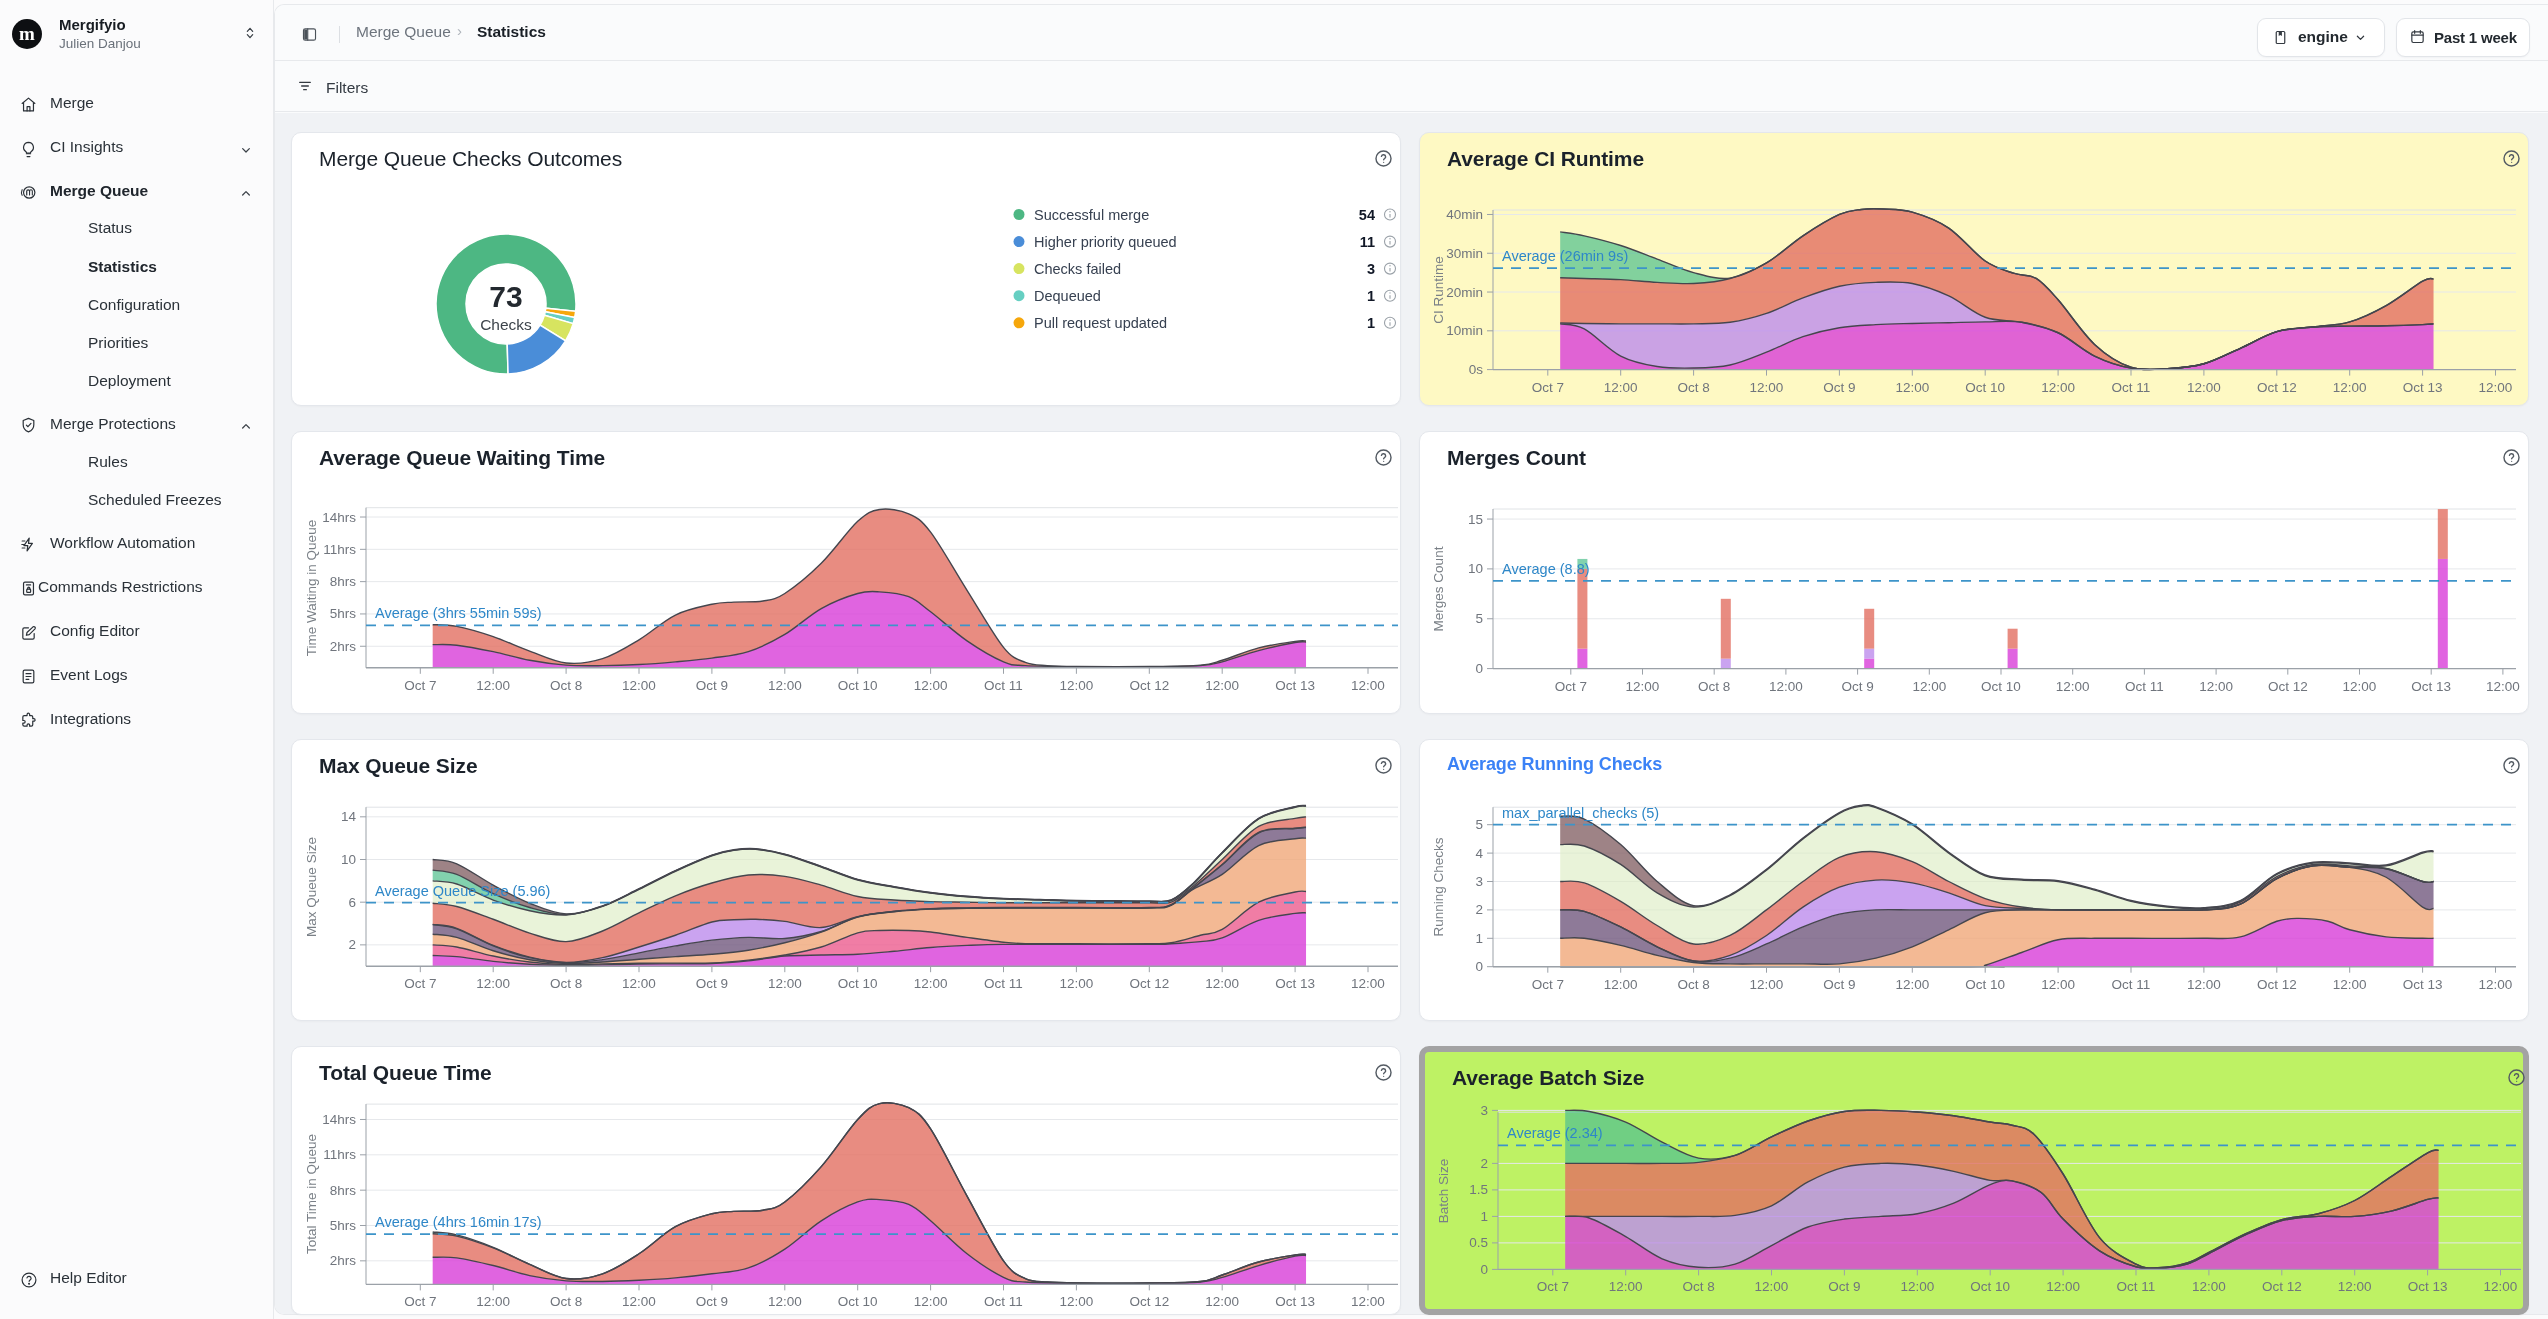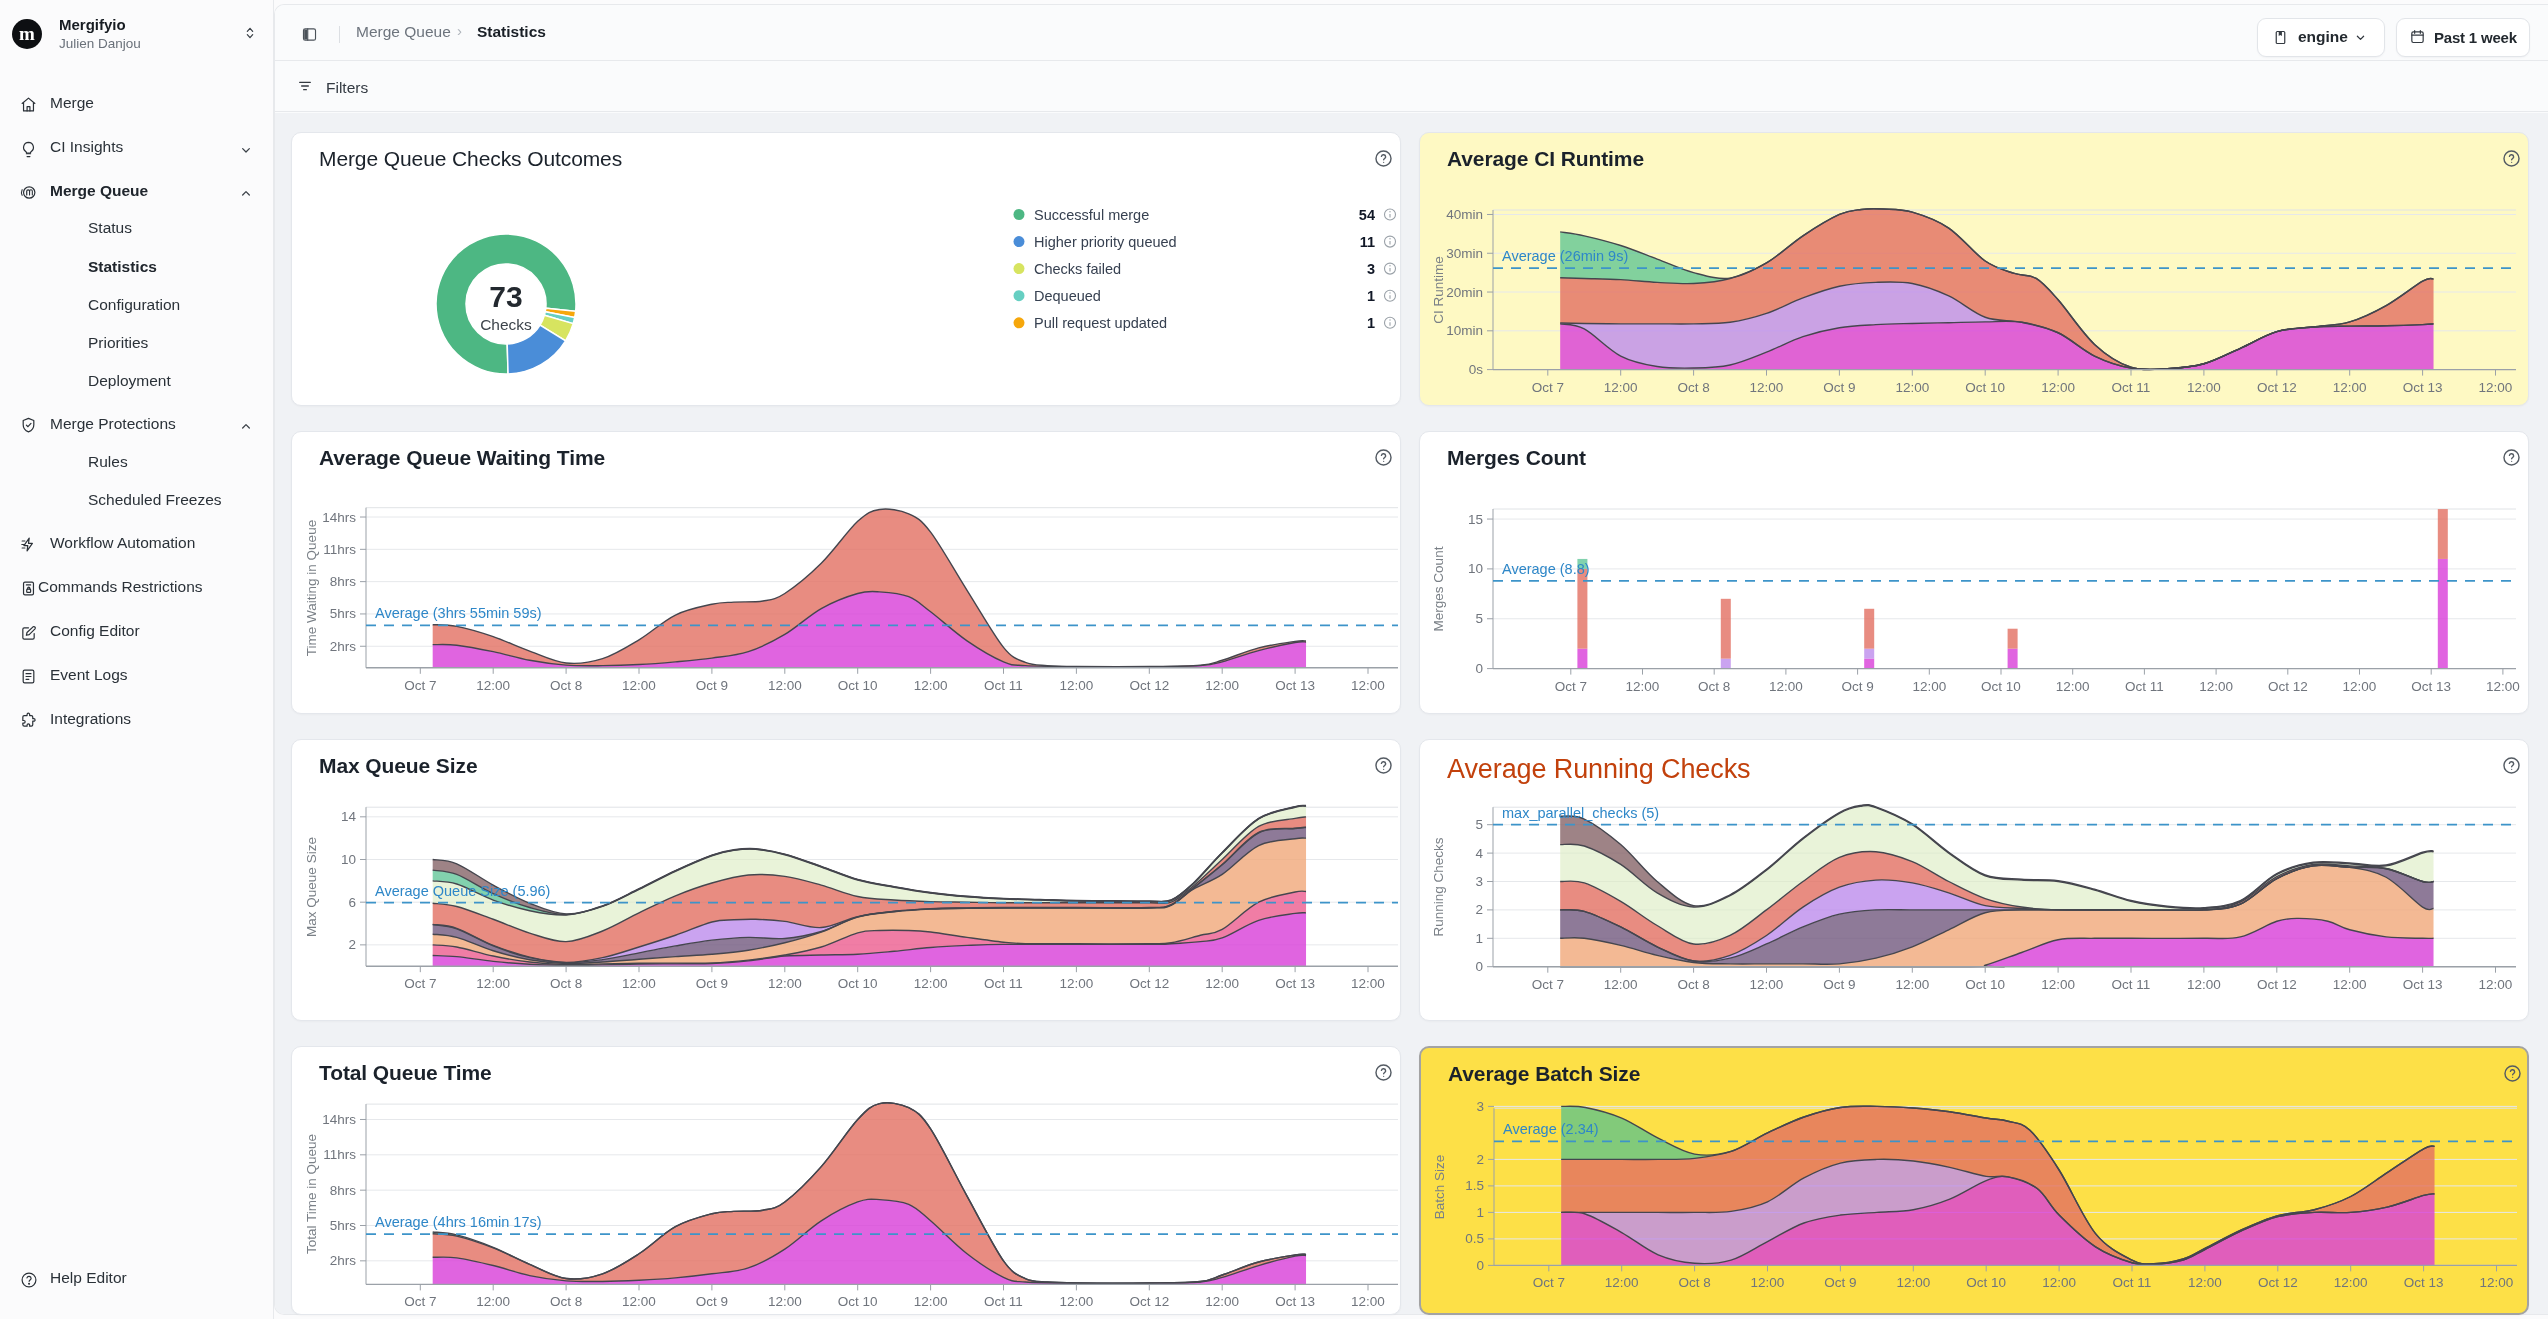--- a/index.html
+++ b/index.html
@@ -362,21 +362,21 @@
       <line x1="1294.1" y1="965.2" x2="1294.1" y2="971.2" stroke="#9ba1a8" stroke-width="1"></line>
       <text x="1294.1" y="987.2" font-size="13.5" fill="#70757d" text-anchor="middle">Oct 13</text>
       <line x1="1367" y1="965.2" x2="1367" y2="971.2" stroke="#9ba1a8" stroke-width="1"></line>
       <text x="1367" y="987.2" font-size="13.5" fill="#70757d" text-anchor="middle">12:00</text>
       <line x1="365" y1="901.61" x2="1397" y2="901.61" stroke="#3d94c9" stroke-width="1.7" stroke-dasharray="10 8"></line>
       <text x="374" y="894.61" font-size="14.5" fill="#2e87c8">Average Queue Size (5.96)</text>
     </svg>
     <div style="position:absolute;left:12px;top:147px;transform:rotate(-90deg) translateX(-50%);transform-origin:0 0;font-size:13.5px;color:#7a8087;white-space:nowrap">Max Queue Size</div>
   </div>
 <div style="position:absolute;left:1419px;top:739px;width:1110px;height:282px;background:#fff;border:1px solid #e4e7ec;border-radius:10px;box-shadow:0 1px 2px rgba(16,24,40,.03)">
-    <div style="position:absolute;left:27px;top:14px;font-size:27px;font-weight:400;color:#c2410c;letter-spacing:-.1px">Average Running Checks</div>
+    <div style="position:absolute;left:27px;top:14px;font-size:18px;font-weight:700;color:#3b82f6;letter-spacing:-.1px">Average Running Checks</div>
     <svg style="position:absolute;left:1082px;top:16px" width="19" height="19" viewBox="0 0 24 24" fill="none" stroke="#545b63" stroke-width="1.8" stroke-linecap="round">
       <circle cx="12" cy="12" r="9.5"></circle>
       <path d="M9.4 9.3a2.7 2.7 0 0 1 5.3.7c0 1.8-2.5 2.2-2.5 3.7"></path>
       <circle cx="12.2" cy="16.8" r="0.8" fill="#545b63" stroke="none"></circle>
     </svg>
     <svg style="position:absolute;left:0;top:0" width="1110" height="282" viewBox="1419 739 1110 282">
       <line x1="1492" y1="965.7" x2="2515" y2="965.7" stroke="#e6e8eb" stroke-width="1"></line>
       <line x1="1492" y1="937.3" x2="2515" y2="937.3" stroke="#e6e8eb" stroke-width="1"></line>
       <line x1="1492" y1="908.9" x2="2515" y2="908.9" stroke="#e6e8eb" stroke-width="1"></line>
       <line x1="1492" y1="880.5" x2="2515" y2="880.5" stroke="#e6e8eb" stroke-width="1"></line>
@@ -502,21 +502,21 @@
       <text x="1221.2" y="1305.4" font-size="13.5" fill="#70757d" text-anchor="middle">12:00</text>
       <line x1="1294.1" y1="1283.4" x2="1294.1" y2="1289.4" stroke="#9ba1a8" stroke-width="1"></line>
       <text x="1294.1" y="1305.4" font-size="13.5" fill="#70757d" text-anchor="middle">Oct 13</text>
       <line x1="1367" y1="1283.4" x2="1367" y2="1289.4" stroke="#9ba1a8" stroke-width="1"></line>
       <text x="1367" y="1305.4" font-size="13.5" fill="#70757d" text-anchor="middle">12:00</text>
       <line x1="365" y1="1233.09" x2="1397" y2="1233.09" stroke="#3d94c9" stroke-width="1.7" stroke-dasharray="10 8"></line>
       <text x="374" y="1226.09" font-size="14.5" fill="#2e87c8">Average (4hrs 16min 17s)</text>
     </svg>
     <div style="position:absolute;left:12px;top:147px;transform:rotate(-90deg) translateX(-50%);transform-origin:0 0;font-size:13.5px;color:#7a8087;white-space:nowrap">Total Time in Queue</div>
   </div>
-<div style="position:absolute;left:1419px;top:1046px;width:1110px;height:269px;background:#fde047;border:2px solid #a3a3a3;border-radius:10px;box-shadow:0 1px 2px rgba(16,24,40,.03)">
+<div style="position:absolute;left:1419px;top:1046px;width:1110px;height:269px;background:#bef264;border:6px solid #a3a3a3;border-radius:10px;box-shadow:0 1px 2px rgba(16,24,40,.03)">
     <div style="position:absolute;left:27px;top:14px;font-size:21px;font-weight:600;color:#1b222b;letter-spacing:-.1px">Average Batch Size</div>
     <svg style="position:absolute;left:1082px;top:16px" width="19" height="19" viewBox="0 0 24 24" fill="none" stroke="#545b63" stroke-width="1.8" stroke-linecap="round">
       <circle cx="12" cy="12" r="9.5"></circle>
       <path d="M9.4 9.3a2.7 2.7 0 0 1 5.3.7c0 1.8-2.5 2.2-2.5 3.7"></path>
       <circle cx="12.2" cy="16.8" r="0.8" fill="#545b63" stroke="none"></circle>
     </svg>
     <svg style="position:absolute;left:0;top:0" width="1110" height="269" viewBox="1419 1046 1110 269">
       <line x1="1492" y1="1263.4" x2="2515" y2="1263.4" stroke="#e6e8eb" stroke-width="1"></line>
       <line x1="1492" y1="1236.9" x2="2515" y2="1236.9" stroke="#e6e8eb" stroke-width="1"></line>
       <line x1="1492" y1="1210.4" x2="2515" y2="1210.4" stroke="#e6e8eb" stroke-width="1"></line>

